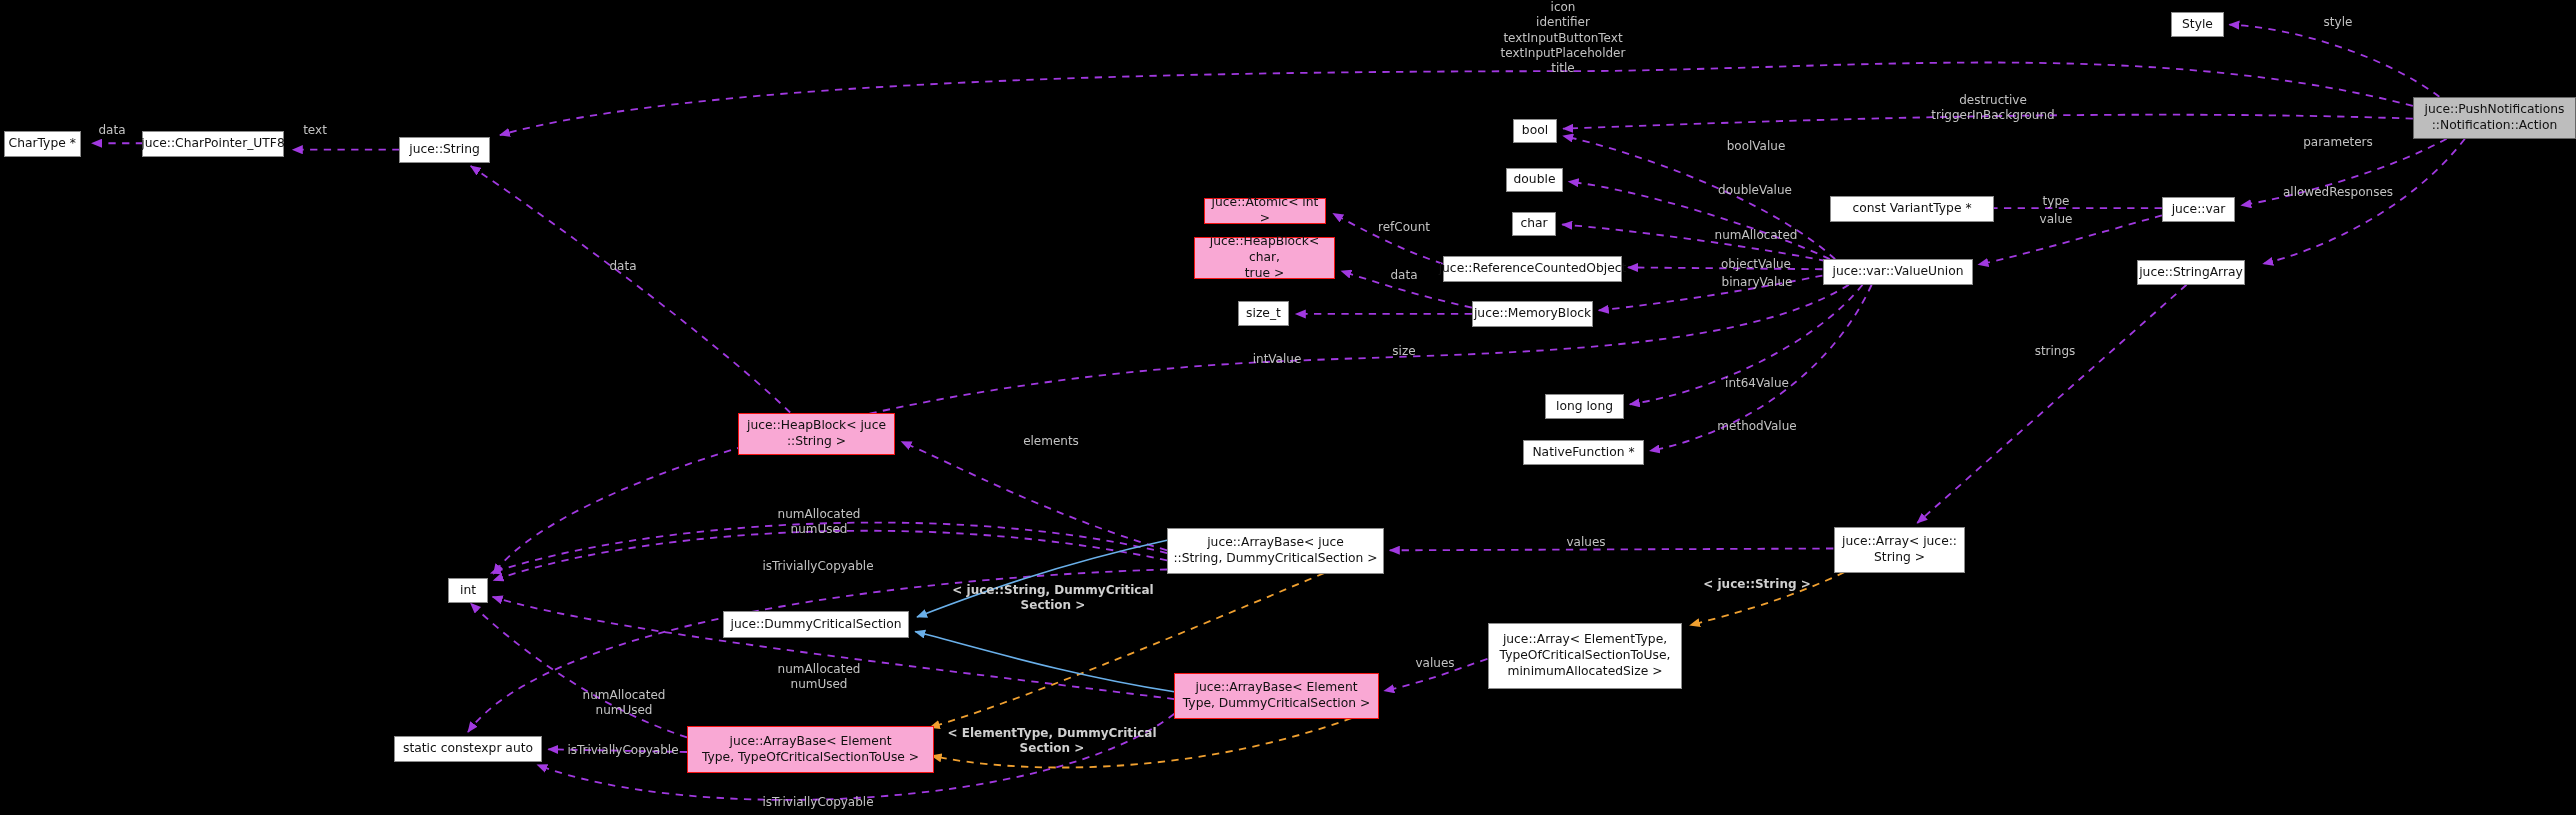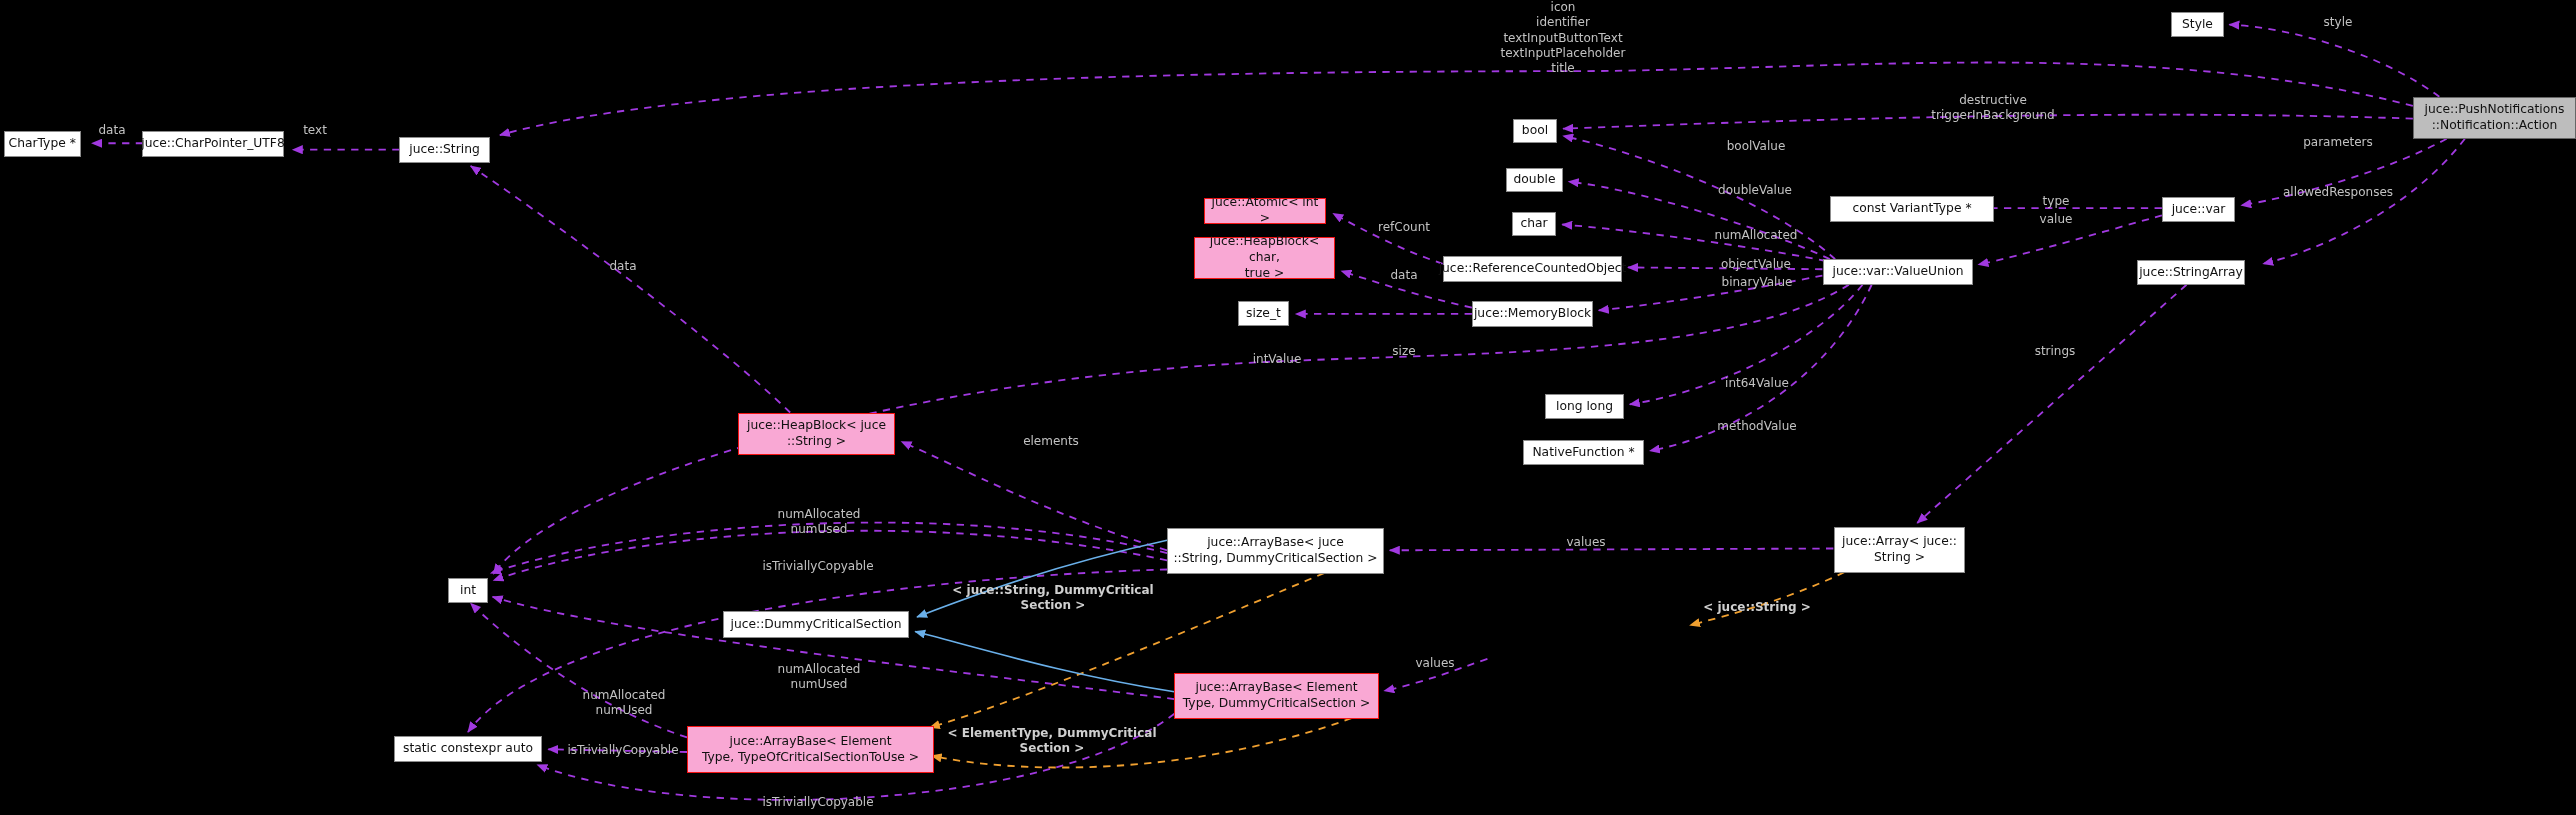--- a/index.html
+++ b/index.html
@@ -102,20 +102,23 @@
 <div class="node red" style="left:738px;top:413px;width:157px;height:42px;">juce::HeapBlock&lt; juce
 ::String &gt;</div>
 <div class="node" style="left:448px;top:578px;width:40px;height:25px;">int</div>
 <div class="node" style="left:723px;top:611px;width:186px;height:27px;">juce::DummyCriticalSection</div>
 <div class="node" style="left:1167px;top:528px;width:217px;height:46px;">juce::ArrayBase&lt; juce
 ::String, DummyCriticalSection &gt;</div>
 <div class="node" style="left:1834px;top:527px;width:131px;height:46px;">juce::Array&lt; juce::
 String &gt;</div>
 <div class="node red" style="left:1174px;top:673px;width:205px;height:46px;">juce::ArrayBase&lt; Element
 Type, DummyCriticalSection &gt;</div>
+<div class="node" style="left:1488px;top:623px;width:194px;height:66px;">juce::Array&lt; ElementType,
+TypeOfCriticalSectionToUse,
+minimumAllocatedSize &gt;</div>
 <div class="node" style="left:394px;top:736px;width:148px;height:25.6px;">static constexpr auto</div>
 <div class="node red" style="left:687px;top:726px;width:247px;height:47px;">juce::ArrayBase&lt; Element
 Type, TypeOfCriticalSectionToUse &gt;</div>
 
 <div class="elabel" style="left:112px;top:131px;">data</div>
 <div class="elabel" style="left:315px;top:131px;">text</div>
 <div class="elabel" style="left:1563px;top:38px;">icon
 identifier
 textInputButtonText
 textInputPlaceholder
@@ -145,20 +148,20 @@
 numUsed</div>
 <div class="elabel" style="left:818px;top:567px;">isTriviallyCopyable</div>
 <div class="elabel" style="left:819px;top:677px;">numAllocated
 numUsed</div>
 <div class="elabel" style="left:624px;top:703px;">numAllocated
 numUsed</div>
 <div class="elabel" style="left:623px;top:751px;">isTriviallyCopyable</div>
 <div class="elabel" style="left:818px;top:803px;">isTriviallyCopyable</div>
 <div class="elabel" style="left:1586px;top:543px;">values</div>
 <div class="elabel" style="left:1435px;top:664px;">values</div>
-<div class="elabel tmpl" style="left:1757px;top:585px;margin-top:23px;">&lt; juce::String &gt;</div>
+<div class="elabel tmpl" style="left:1757px;top:585px;">&lt; juce::String &gt;</div>
 <div class="elabel tmpl" style="left:1053px;top:598px;">&lt; juce::String, DummyCritical
 Section &gt;</div>
 <div class="elabel tmpl" style="left:1052px;top:741px;">&lt; ElementType, DummyCritical
 Section &gt;</div>
 
 </div>
 
 
 </body></html>

